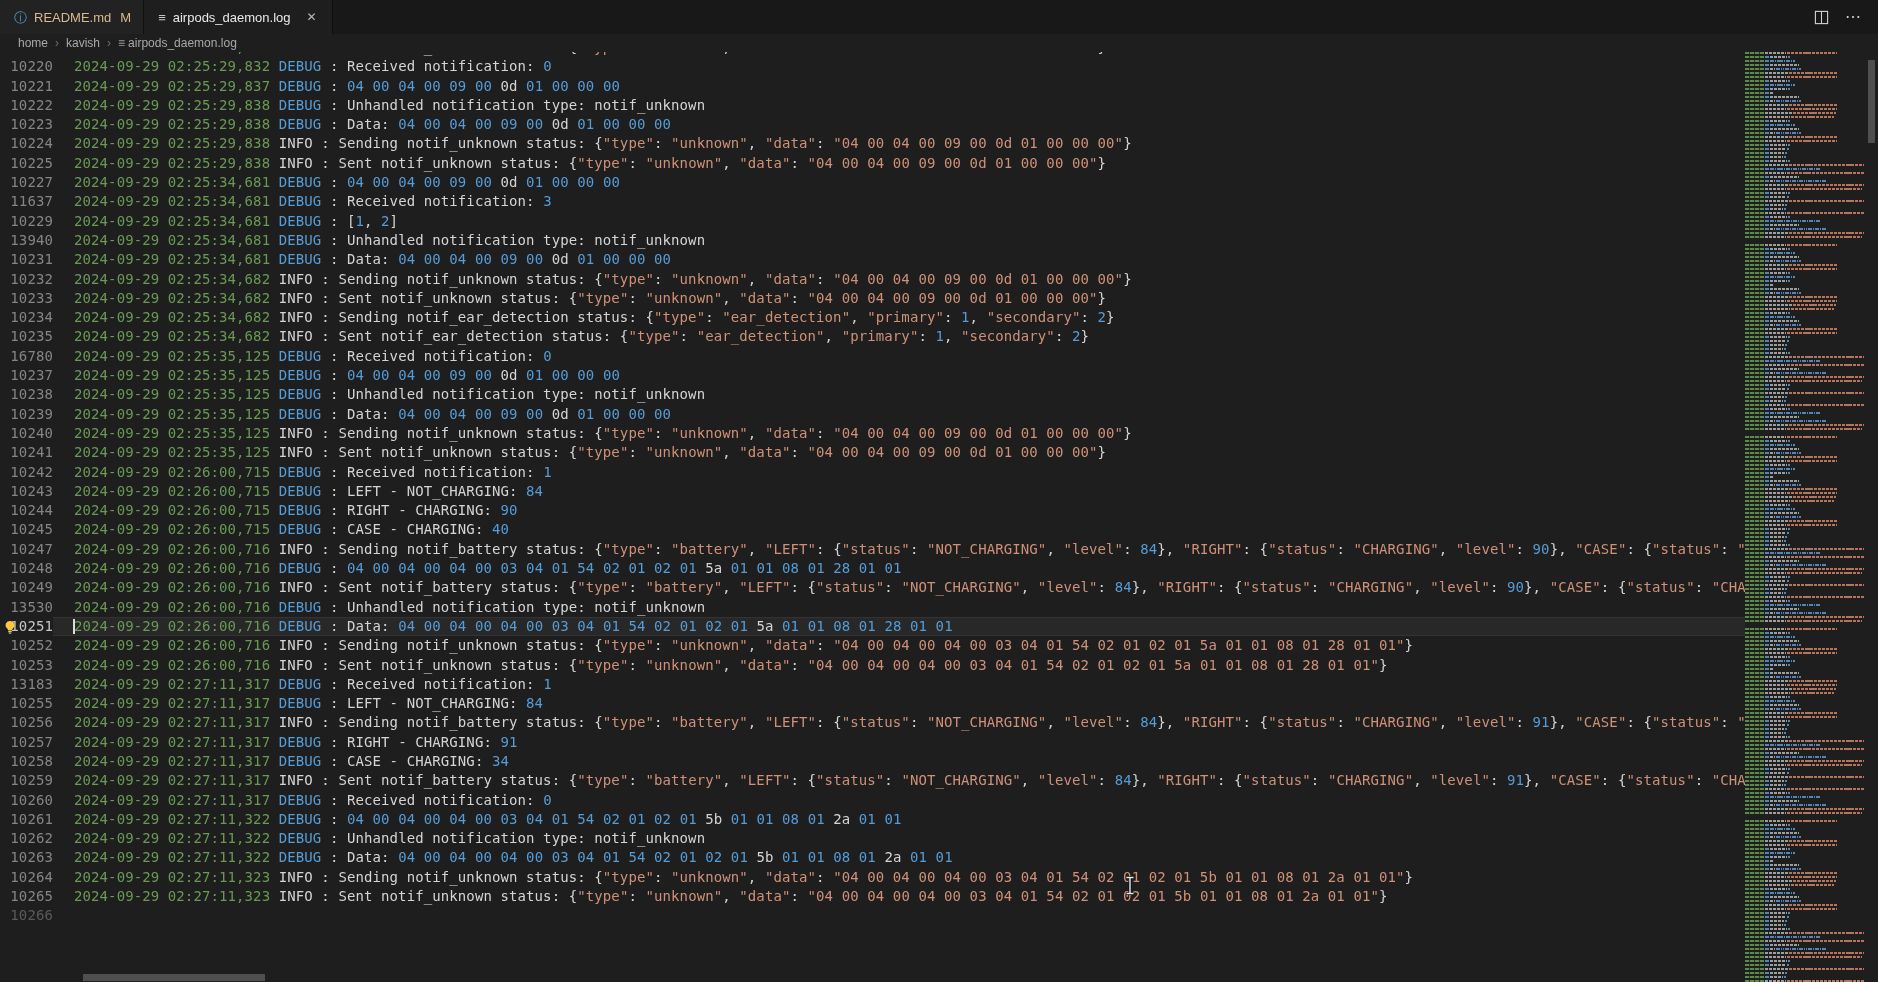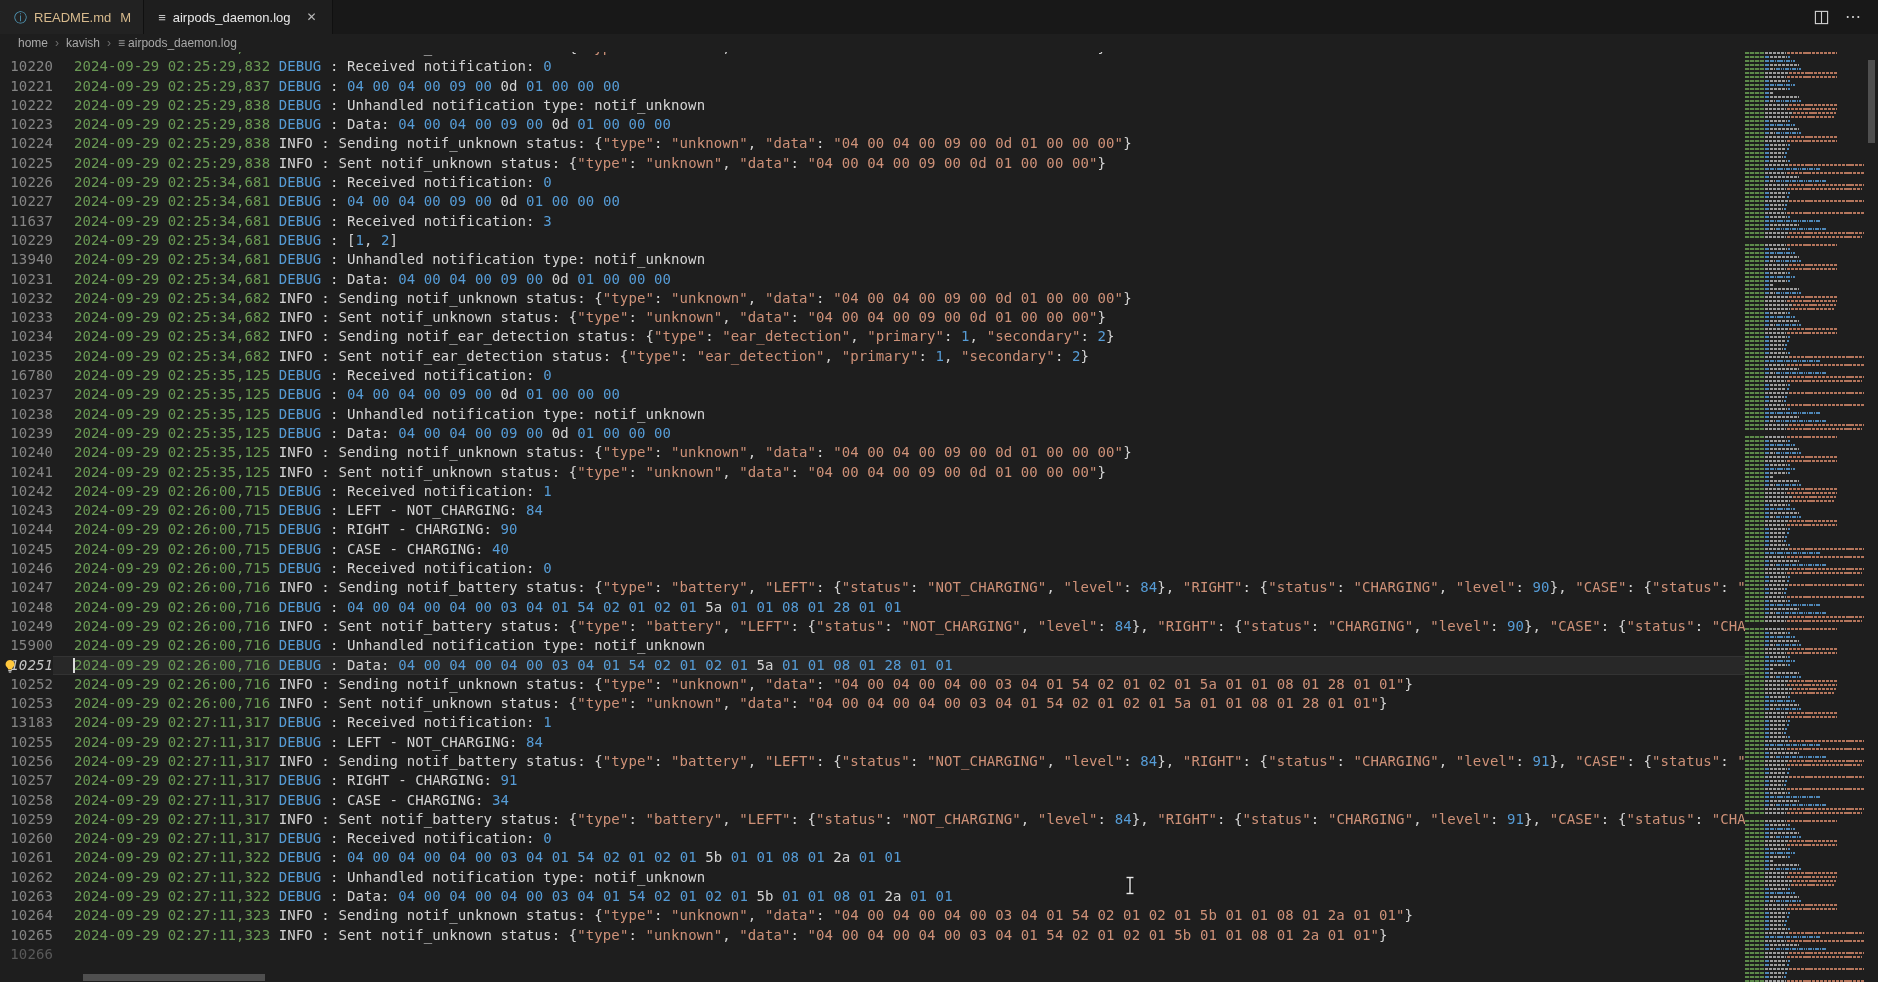--- a/index.html
+++ b/index.html
@@ -35,21 +35,21 @@
                font-family:"Liberation Sans",sans-serif;font-size:12px;}
   .crumb{cursor:default}
   .crumb-sep{color:#6e6e6e;font-size:12px;}
   .crumb .log-i{color:#9a9a9a;font-size:12px;margin-right:3px;}
   
   .editor{position:absolute;left:0;top:52px;right:0;bottom:0;overflow:hidden;}
   .rows{position:absolute;left:0;top:-14px;right:133px;}
   .row{display:flex;height:19.3px;line-height:19.3px;font-size:14px;letter-spacing:0.1px;
        white-space:pre;position:relative;}
   .ln{width:53px;flex:none;text-align:right;color:var(--line_number);}
-  .row.current .ln{color:var(--line_number_active);font-style:italic;}
+  .row.current .ln{color:var(--line_number_active);}
   .ln.dim{color:var(--line_number_dim);}
   .code{flex:1;padding-left:21px;overflow:hidden;position:relative;color:var(--text_fg);}
   .row.current .code{background:var(--current_line_bg);
        box-shadow:inset 0 1px 0 #333333, inset 0 -1px 0 #333333;}
   .ts{color:var(--ts_green);} .lvl-DEBUG{color:var(--debug_blue);} .lvl-INFO{color:var(--info_fg);}
   .str{color:var(--string_orange);} .num{color:var(--number_blue);} .pl{color:var(--text_fg);}
   .cursor{position:absolute;left:20px;top:2px;width:2px;height:15px;background:#dddddd;}
   .bulb{position:absolute;left:3px;top:3px;width:14px;height:14px;}
   
   .minimap{position:absolute;top:0;bottom:0;left:1745px;width:119px;overflow:hidden;}
@@ -101,45 +101,43 @@
 
 <div class="editor">
   <div class="rows" id="rows">
       <div class="row"><span class="ln">10219</span><span class="code"><span class="ts">2024-09-29 02:25:29,832</span><span class="pl"> </span><span class="lvl-INFO">INFO</span><span class="pl"> : </span><span class="pl">Sent notif_unknown status: {</span><span class="str">"type"</span><span class="pl">: </span><span class="str">"unknown"</span><span class="pl">, </span><span class="str">"data"</span><span class="pl">: </span><span class="str">"04 00 04 00 09 00 0d 01 00 00 00"</span><span class="pl">}</span></span></div>
       <div class="row"><span class="ln">10220</span><span class="code"><span class="ts">2024-09-29 02:25:29,832</span><span class="pl"> </span><span class="lvl-DEBUG">DEBUG</span><span class="pl"> : </span><span class="pl">Received notification: </span><span class="num">0</span></span></div>
       <div class="row"><span class="ln">10221</span><span class="code"><span class="ts">2024-09-29 02:25:29,837</span><span class="pl"> </span><span class="lvl-DEBUG">DEBUG</span><span class="pl"> : </span><span class="num">04</span><span class="pl"> </span><span class="num">00</span><span class="pl"> </span><span class="num">04</span><span class="pl"> </span><span class="num">00</span><span class="pl"> </span><span class="num">09</span><span class="pl"> </span><span class="num">00</span><span class="pl"> 0d </span><span class="num">01</span><span class="pl"> </span><span class="num">00</span><span class="pl"> </span><span class="num">00</span><span class="pl"> </span><span class="num">00</span></span></div>
       <div class="row"><span class="ln">10222</span><span class="code"><span class="ts">2024-09-29 02:25:29,838</span><span class="pl"> </span><span class="lvl-DEBUG">DEBUG</span><span class="pl"> : </span><span class="pl">Unhandled notification type: notif_unknown</span></span></div>
       <div class="row"><span class="ln">10223</span><span class="code"><span class="ts">2024-09-29 02:25:29,838</span><span class="pl"> </span><span class="lvl-DEBUG">DEBUG</span><span class="pl"> : </span><span class="pl">Data: </span><span class="num">04</span><span class="pl"> </span><span class="num">00</span><span class="pl"> </span><span class="num">04</span><span class="pl"> </span><span class="num">00</span><span class="pl"> </span><span class="num">09</span><span class="pl"> </span><span class="num">00</span><span class="pl"> 0d </span><span class="num">01</span><span class="pl"> </span><span class="num">00</span><span class="pl"> </span><span class="num">00</span><span class="pl"> </span><span class="num">00</span></span></div>
       <div class="row"><span class="ln">10224</span><span class="code"><span class="ts">2024-09-29 02:25:29,838</span><span class="pl"> </span><span class="lvl-INFO">INFO</span><span class="pl"> : </span><span class="pl">Sending notif_unknown status: {</span><span class="str">"type"</span><span class="pl">: </span><span class="str">"unknown"</span><span class="pl">, </span><span class="str">"data"</span><span class="pl">: </span><span class="str">"04 00 04 00 09 00 0d 01 00 00 00"</span><span class="pl">}</span></span></div>
       <div class="row"><span class="ln">10225</span><span class="code"><span class="ts">2024-09-29 02:25:29,838</span><span class="pl"> </span><span class="lvl-INFO">INFO</span><span class="pl"> : </span><span class="pl">Sent notif_unknown status: {</span><span class="str">"type"</span><span class="pl">: </span><span class="str">"unknown"</span><span class="pl">, </span><span class="str">"data"</span><span class="pl">: </span><span class="str">"04 00 04 00 09 00 0d 01 00 00 00"</span><span class="pl">}</span></span></div>
-      <div class="row"><span class="ln">10226</span><span class="code"><span class="ts">2024-09-29 02:25:34,681</span><span class="pl"> </span><span class="lvl-DEBUG">DEBUG</span><span class="pl"> : </span><span class="pl">Received notification: </span><span class="num">0</span></span></div>
       <div class="row"><span class="ln">10227</span><span class="code"><span class="ts">2024-09-29 02:25:34,681</span><span class="pl"> </span><span class="lvl-DEBUG">DEBUG</span><span class="pl"> : </span><span class="num">04</span><span class="pl"> </span><span class="num">00</span><span class="pl"> </span><span class="num">04</span><span class="pl"> </span><span class="num">00</span><span class="pl"> </span><span class="num">09</span><span class="pl"> </span><span class="num">00</span><span class="pl"> 0d </span><span class="num">01</span><span class="pl"> </span><span class="num">00</span><span class="pl"> </span><span class="num">00</span><span class="pl"> </span><span class="num">00</span></span></div>
       <div class="row"><span class="ln">11637</span><span class="code"><span class="ts">2024-09-29 02:25:34,681</span><span class="pl"> </span><span class="lvl-DEBUG">DEBUG</span><span class="pl"> : </span><span class="pl">Received notification: </span><span class="num">3</span></span></div>
       <div class="row"><span class="ln">10229</span><span class="code"><span class="ts">2024-09-29 02:25:34,681</span><span class="pl"> </span><span class="lvl-DEBUG">DEBUG</span><span class="pl"> : </span><span class="pl">[</span><span class="num">1</span><span class="pl">, </span><span class="num">2</span><span class="pl">]</span></span></div>
       <div class="row"><span class="ln">13940</span><span class="code"><span class="ts">2024-09-29 02:25:34,681</span><span class="pl"> </span><span class="lvl-DEBUG">DEBUG</span><span class="pl"> : </span><span class="pl">Unhandled notification type: notif_unknown</span></span></div>
       <div class="row"><span class="ln">10231</span><span class="code"><span class="ts">2024-09-29 02:25:34,681</span><span class="pl"> </span><span class="lvl-DEBUG">DEBUG</span><span class="pl"> : </span><span class="pl">Data: </span><span class="num">04</span><span class="pl"> </span><span class="num">00</span><span class="pl"> </span><span class="num">04</span><span class="pl"> </span><span class="num">00</span><span class="pl"> </span><span class="num">09</span><span class="pl"> </span><span class="num">00</span><span class="pl"> 0d </span><span class="num">01</span><span class="pl"> </span><span class="num">00</span><span class="pl"> </span><span class="num">00</span><span class="pl"> </span><span class="num">00</span></span></div>
       <div class="row"><span class="ln">10232</span><span class="code"><span class="ts">2024-09-29 02:25:34,682</span><span class="pl"> </span><span class="lvl-INFO">INFO</span><span class="pl"> : </span><span class="pl">Sending notif_unknown status: {</span><span class="str">"type"</span><span class="pl">: </span><span class="str">"unknown"</span><span class="pl">, </span><span class="str">"data"</span><span class="pl">: </span><span class="str">"04 00 04 00 09 00 0d 01 00 00 00"</span><span class="pl">}</span></span></div>
       <div class="row"><span class="ln">10233</span><span class="code"><span class="ts">2024-09-29 02:25:34,682</span><span class="pl"> </span><span class="lvl-INFO">INFO</span><span class="pl"> : </span><span class="pl">Sent notif_unknown status: {</span><span class="str">"type"</span><span class="pl">: </span><span class="str">"unknown"</span><span class="pl">, </span><span class="str">"data"</span><span class="pl">: </span><span class="str">"04 00 04 00 09 00 0d 01 00 00 00"</span><span class="pl">}</span></span></div>
       <div class="row"><span class="ln">10234</span><span class="code"><span class="ts">2024-09-29 02:25:34,682</span><span class="pl"> </span><span class="lvl-INFO">INFO</span><span class="pl"> : </span><span class="pl">Sending notif_ear_detection status: {</span><span class="str">"type"</span><span class="pl">: </span><span class="str">"ear_detection"</span><span class="pl">, </span><span class="str">"primary"</span><span class="pl">: </span><span class="num">1</span><span class="pl">, </span><span class="str">"secondary"</span><span class="pl">: </span><span class="num">2</span><span class="pl">}</span></span></div>
       <div class="row"><span class="ln">10235</span><span class="code"><span class="ts">2024-09-29 02:25:34,682</span><span class="pl"> </span><span class="lvl-INFO">INFO</span><span class="pl"> : </span><span class="pl">Sent notif_ear_detection status: {</span><span class="str">"type"</span><span class="pl">: </span><span class="str">"ear_detection"</span><span class="pl">, </span><span class="str">"primary"</span><span class="pl">: </span><span class="num">1</span><span class="pl">, </span><span class="str">"secondary"</span><span class="pl">: </span><span class="num">2</span><span class="pl">}</span></span></div>
       <div class="row"><span class="ln">16780</span><span class="code"><span class="ts">2024-09-29 02:25:35,125</span><span class="pl"> </span><span class="lvl-DEBUG">DEBUG</span><span class="pl"> : </span><span class="pl">Received notification: </span><span class="num">0</span></span></div>
       <div class="row"><span class="ln">10237</span><span class="code"><span class="ts">2024-09-29 02:25:35,125</span><span class="pl"> </span><span class="lvl-DEBUG">DEBUG</span><span class="pl"> : </span><span class="num">04</span><span class="pl"> </span><span class="num">00</span><span class="pl"> </span><span class="num">04</span><span class="pl"> </span><span class="num">00</span><span class="pl"> </span><span class="num">09</span><span class="pl"> </span><span class="num">00</span><span class="pl"> 0d </span><span class="num">01</span><span class="pl"> </span><span class="num">00</span><span class="pl"> </span><span class="num">00</span><span class="pl"> </span><span class="num">00</span></span></div>
       <div class="row"><span class="ln">10238</span><span class="code"><span class="ts">2024-09-29 02:25:35,125</span><span class="pl"> </span><span class="lvl-DEBUG">DEBUG</span><span class="pl"> : </span><span class="pl">Unhandled notification type: notif_unknown</span></span></div>
       <div class="row"><span class="ln">10239</span><span class="code"><span class="ts">2024-09-29 02:25:35,125</span><span class="pl"> </span><span class="lvl-DEBUG">DEBUG</span><span class="pl"> : </span><span class="pl">Data: </span><span class="num">04</span><span class="pl"> </span><span class="num">00</span><span class="pl"> </span><span class="num">04</span><span class="pl"> </span><span class="num">00</span><span class="pl"> </span><span class="num">09</span><span class="pl"> </span><span class="num">00</span><span class="pl"> 0d </span><span class="num">01</span><span class="pl"> </span><span class="num">00</span><span class="pl"> </span><span class="num">00</span><span class="pl"> </span><span class="num">00</span></span></div>
       <div class="row"><span class="ln">10240</span><span class="code"><span class="ts">2024-09-29 02:25:35,125</span><span class="pl"> </span><span class="lvl-INFO">INFO</span><span class="pl"> : </span><span class="pl">Sending notif_unknown status: {</span><span class="str">"type"</span><span class="pl">: </span><span class="str">"unknown"</span><span class="pl">, </span><span class="str">"data"</span><span class="pl">: </span><span class="str">"04 00 04 00 09 00 0d 01 00 00 00"</span><span class="pl">}</span></span></div>
       <div class="row"><span class="ln">10241</span><span class="code"><span class="ts">2024-09-29 02:25:35,125</span><span class="pl"> </span><span class="lvl-INFO">INFO</span><span class="pl"> : </span><span class="pl">Sent notif_unknown status: {</span><span class="str">"type"</span><span class="pl">: </span><span class="str">"unknown"</span><span class="pl">, </span><span class="str">"data"</span><span class="pl">: </span><span class="str">"04 00 04 00 09 00 0d 01 00 00 00"</span><span class="pl">}</span></span></div>
       <div class="row"><span class="ln">10242</span><span class="code"><span class="ts">2024-09-29 02:26:00,715</span><span class="pl"> </span><span class="lvl-DEBUG">DEBUG</span><span class="pl"> : </span><span class="pl">Received notification: </span><span class="num">1</span></span></div>
       <div class="row"><span class="ln">10243</span><span class="code"><span class="ts">2024-09-29 02:26:00,715</span><span class="pl"> </span><span class="lvl-DEBUG">DEBUG</span><span class="pl"> : </span><span class="pl">LEFT - NOT_CHARGING: </span><span class="num">84</span></span></div>
       <div class="row"><span class="ln">10244</span><span class="code"><span class="ts">2024-09-29 02:26:00,715</span><span class="pl"> </span><span class="lvl-DEBUG">DEBUG</span><span class="pl"> : </span><span class="pl">RIGHT - CHARGING: </span><span class="num">90</span></span></div>
       <div class="row"><span class="ln">10245</span><span class="code"><span class="ts">2024-09-29 02:26:00,715</span><span class="pl"> </span><span class="lvl-DEBUG">DEBUG</span><span class="pl"> : </span><span class="pl">CASE - CHARGING: </span><span class="num">40</span></span></div>
-      <div class="row"><span class="ln">10246</span><span class="code"><span class="ts">2024-09-29 02:26:00,715</span><span class="pl"> </span><span class="lvl-DEBUG">DEBUG</span><span class="pl"> : </span><span class="pl">Received notification: </span><span class="num">0</span></span></div>
       <div class="row"><span class="ln">10247</span><span class="code"><span class="ts">2024-09-29 02:26:00,716</span><span class="pl"> </span><span class="lvl-INFO">INFO</span><span class="pl"> : </span><span class="pl">Sending notif_battery status: {</span><span class="str">"type"</span><span class="pl">: </span><span class="str">"battery"</span><span class="pl">, </span><span class="str">"LEFT"</span><span class="pl">: {</span><span class="str">"status"</span><span class="pl">: </span><span class="str">"NOT_CHARGING"</span><span class="pl">, </span><span class="str">"level"</span><span class="pl">: </span><span class="num">84</span><span class="pl">}, </span><span class="str">"RIGHT"</span><span class="pl">: {</span><span class="str">"status"</span><span class="pl">: </span><span class="str">"CHARGING"</span><span class="pl">, </span><span class="str">"level"</span><span class="pl">: </span><span class="num">90</span><span class="pl">}, </span><span class="str">"CASE"</span><span class="pl">: {</span><span class="str">"status"</span><span class="pl">: </span><span class="str">"</span></span></div>
       <div class="row"><span class="ln">10248</span><span class="code"><span class="ts">2024-09-29 02:26:00,716</span><span class="pl"> </span><span class="lvl-DEBUG">DEBUG</span><span class="pl"> : </span><span class="num">04</span><span class="pl"> </span><span class="num">00</span><span class="pl"> </span><span class="num">04</span><span class="pl"> </span><span class="num">00</span><span class="pl"> </span><span class="num">04</span><span class="pl"> </span><span class="num">00</span><span class="pl"> </span><span class="num">03</span><span class="pl"> </span><span class="num">04</span><span class="pl"> </span><span class="num">01</span><span class="pl"> </span><span class="num">54</span><span class="pl"> </span><span class="num">02</span><span class="pl"> </span><span class="num">01</span><span class="pl"> </span><span class="num">02</span><span class="pl"> </span><span class="num">01</span><span class="pl"> 5a </span><span class="num">01</span><span class="pl"> </span><span class="num">01</span><span class="pl"> </span><span class="num">08</span><span class="pl"> </span><span class="num">01</span><span class="pl"> </span><span class="num">28</span><span class="pl"> </span><span class="num">01</span><span class="pl"> </span><span class="num">01</span></span></div>
       <div class="row"><span class="ln">10249</span><span class="code"><span class="ts">2024-09-29 02:26:00,716</span><span class="pl"> </span><span class="lvl-INFO">INFO</span><span class="pl"> : </span><span class="pl">Sent notif_battery status: {</span><span class="str">"type"</span><span class="pl">: </span><span class="str">"battery"</span><span class="pl">, </span><span class="str">"LEFT"</span><span class="pl">: {</span><span class="str">"status"</span><span class="pl">: </span><span class="str">"NOT_CHARGING"</span><span class="pl">, </span><span class="str">"level"</span><span class="pl">: </span><span class="num">84</span><span class="pl">}, </span><span class="str">"RIGHT"</span><span class="pl">: {</span><span class="str">"status"</span><span class="pl">: </span><span class="str">"CHARGING"</span><span class="pl">, </span><span class="str">"level"</span><span class="pl">: </span><span class="num">90</span><span class="pl">}, </span><span class="str">"CASE"</span><span class="pl">: {</span><span class="str">"status"</span><span class="pl">: </span><span class="str">"CHA</span></span></div>
-      <div class="row"><span class="ln">15900</span><span class="code"><span class="ts">2024-09-29 02:26:00,716</span><span class="pl"> </span><span class="lvl-DEBUG">DEBUG</span><span class="pl"> : </span><span class="pl">Unhandled notification type: notif_unknown</span></span></div>
+      <div class="row"><span class="ln">13530</span><span class="code"><span class="ts">2024-09-29 02:26:00,716</span><span class="pl"> </span><span class="lvl-DEBUG">DEBUG</span><span class="pl"> : </span><span class="pl">Unhandled notification type: notif_unknown</span></span></div>
       <div class="row current"><span class="bulb"><svg width="14" height="14" viewBox="0 0 16 16">
             <path fill="#ffc83d" d="M8 1a5 5 0 0 0-3 9c.6.5 1 1.2 1 2h4c0-.8.4-1.5 1-2a5 5 0 0 0-3-9z"></path>
             <rect x="6" y="12.6" width="4" height="1.4" fill="#c9c9c9"></rect>
             <rect x="6.6" y="14.4" width="2.8" height="1.2" fill="#c9c9c9"></rect>
           </svg></span><span class="ln">10251</span><span class="code"><span class="cursor"></span><span class="ts">2024-09-29 02:26:00,716</span><span class="pl"> </span><span class="lvl-DEBUG">DEBUG</span><span class="pl"> : </span><span class="pl">Data: </span><span class="num">04</span><span class="pl"> </span><span class="num">00</span><span class="pl"> </span><span class="num">04</span><span class="pl"> </span><span class="num">00</span><span class="pl"> </span><span class="num">04</span><span class="pl"> </span><span class="num">00</span><span class="pl"> </span><span class="num">03</span><span class="pl"> </span><span class="num">04</span><span class="pl"> </span><span class="num">01</span><span class="pl"> </span><span class="num">54</span><span class="pl"> </span><span class="num">02</span><span class="pl"> </span><span class="num">01</span><span class="pl"> </span><span class="num">02</span><span class="pl"> </span><span class="num">01</span><span class="pl"> 5a </span><span class="num">01</span><span class="pl"> </span><span class="num">01</span><span class="pl"> </span><span class="num">08</span><span class="pl"> </span><span class="num">01</span><span class="pl"> </span><span class="num">28</span><span class="pl"> </span><span class="num">01</span><span class="pl"> </span><span class="num">01</span></span></div>
       <div class="row"><span class="ln">10252</span><span class="code"><span class="ts">2024-09-29 02:26:00,716</span><span class="pl"> </span><span class="lvl-INFO">INFO</span><span class="pl"> : </span><span class="pl">Sending notif_unknown status: {</span><span class="str">"type"</span><span class="pl">: </span><span class="str">"unknown"</span><span class="pl">, </span><span class="str">"data"</span><span class="pl">: </span><span class="str">"04 00 04 00 04 00 03 04 01 54 02 01 02 01 5a 01 01 08 01 28 01 01"</span><span class="pl">}</span></span></div>
       <div class="row"><span class="ln">10253</span><span class="code"><span class="ts">2024-09-29 02:26:00,716</span><span class="pl"> </span><span class="lvl-INFO">INFO</span><span class="pl"> : </span><span class="pl">Sent notif_unknown status: {</span><span class="str">"type"</span><span class="pl">: </span><span class="str">"unknown"</span><span class="pl">, </span><span class="str">"data"</span><span class="pl">: </span><span class="str">"04 00 04 00 04 00 03 04 01 54 02 01 02 01 5a 01 01 08 01 28 01 01"</span><span class="pl">}</span></span></div>
       <div class="row"><span class="ln">13183</span><span class="code"><span class="ts">2024-09-29 02:27:11,317</span><span class="pl"> </span><span class="lvl-DEBUG">DEBUG</span><span class="pl"> : </span><span class="pl">Received notification: </span><span class="num">1</span></span></div>
       <div class="row"><span class="ln">10255</span><span class="code"><span class="ts">2024-09-29 02:27:11,317</span><span class="pl"> </span><span class="lvl-DEBUG">DEBUG</span><span class="pl"> : </span><span class="pl">LEFT - NOT_CHARGING: </span><span class="num">84</span></span></div>
       <div class="row"><span class="ln">10256</span><span class="code"><span class="ts">2024-09-29 02:27:11,317</span><span class="pl"> </span><span class="lvl-INFO">INFO</span><span class="pl"> : </span><span class="pl">Sending notif_battery status: {</span><span class="str">"type"</span><span class="pl">: </span><span class="str">"battery"</span><span class="pl">, </span><span class="str">"LEFT"</span><span class="pl">: {</span><span class="str">"status"</span><span class="pl">: </span><span class="str">"NOT_CHARGING"</span><span class="pl">, </span><span class="str">"level"</span><span class="pl">: </span><span class="num">84</span><span class="pl">}, </span><span class="str">"RIGHT"</span><span class="pl">: {</span><span class="str">"status"</span><span class="pl">: </span><span class="str">"CHARGING"</span><span class="pl">, </span><span class="str">"level"</span><span class="pl">: </span><span class="num">91</span><span class="pl">}, </span><span class="str">"CASE"</span><span class="pl">: {</span><span class="str">"status"</span><span class="pl">: </span><span class="str">"</span></span></div>

